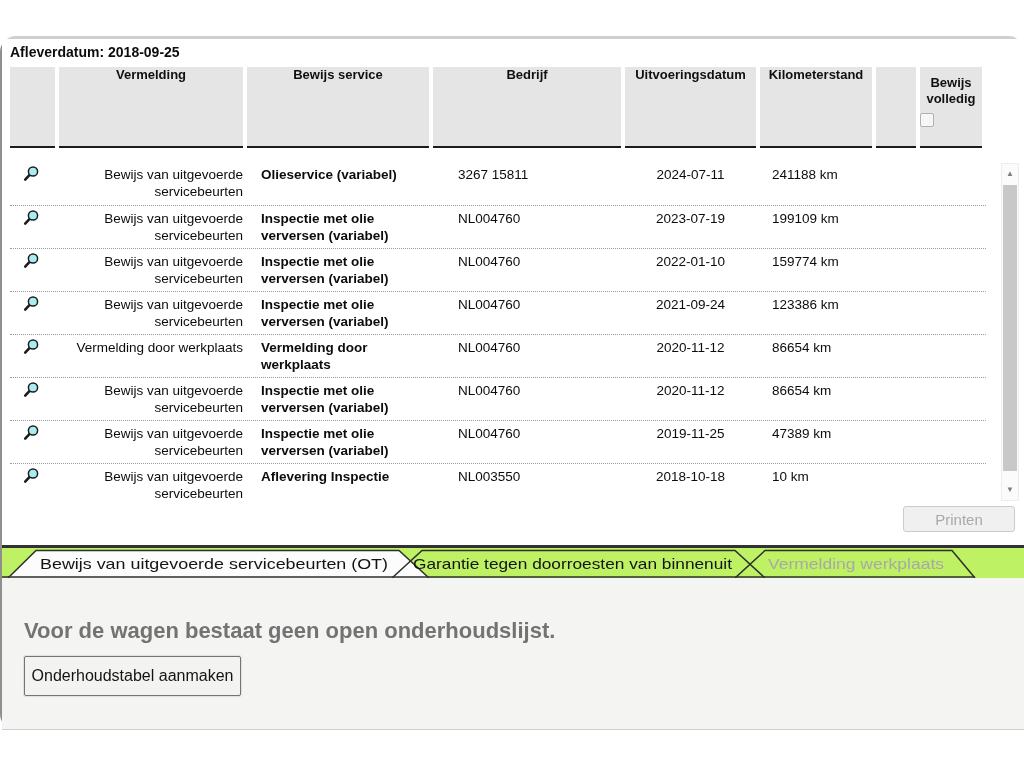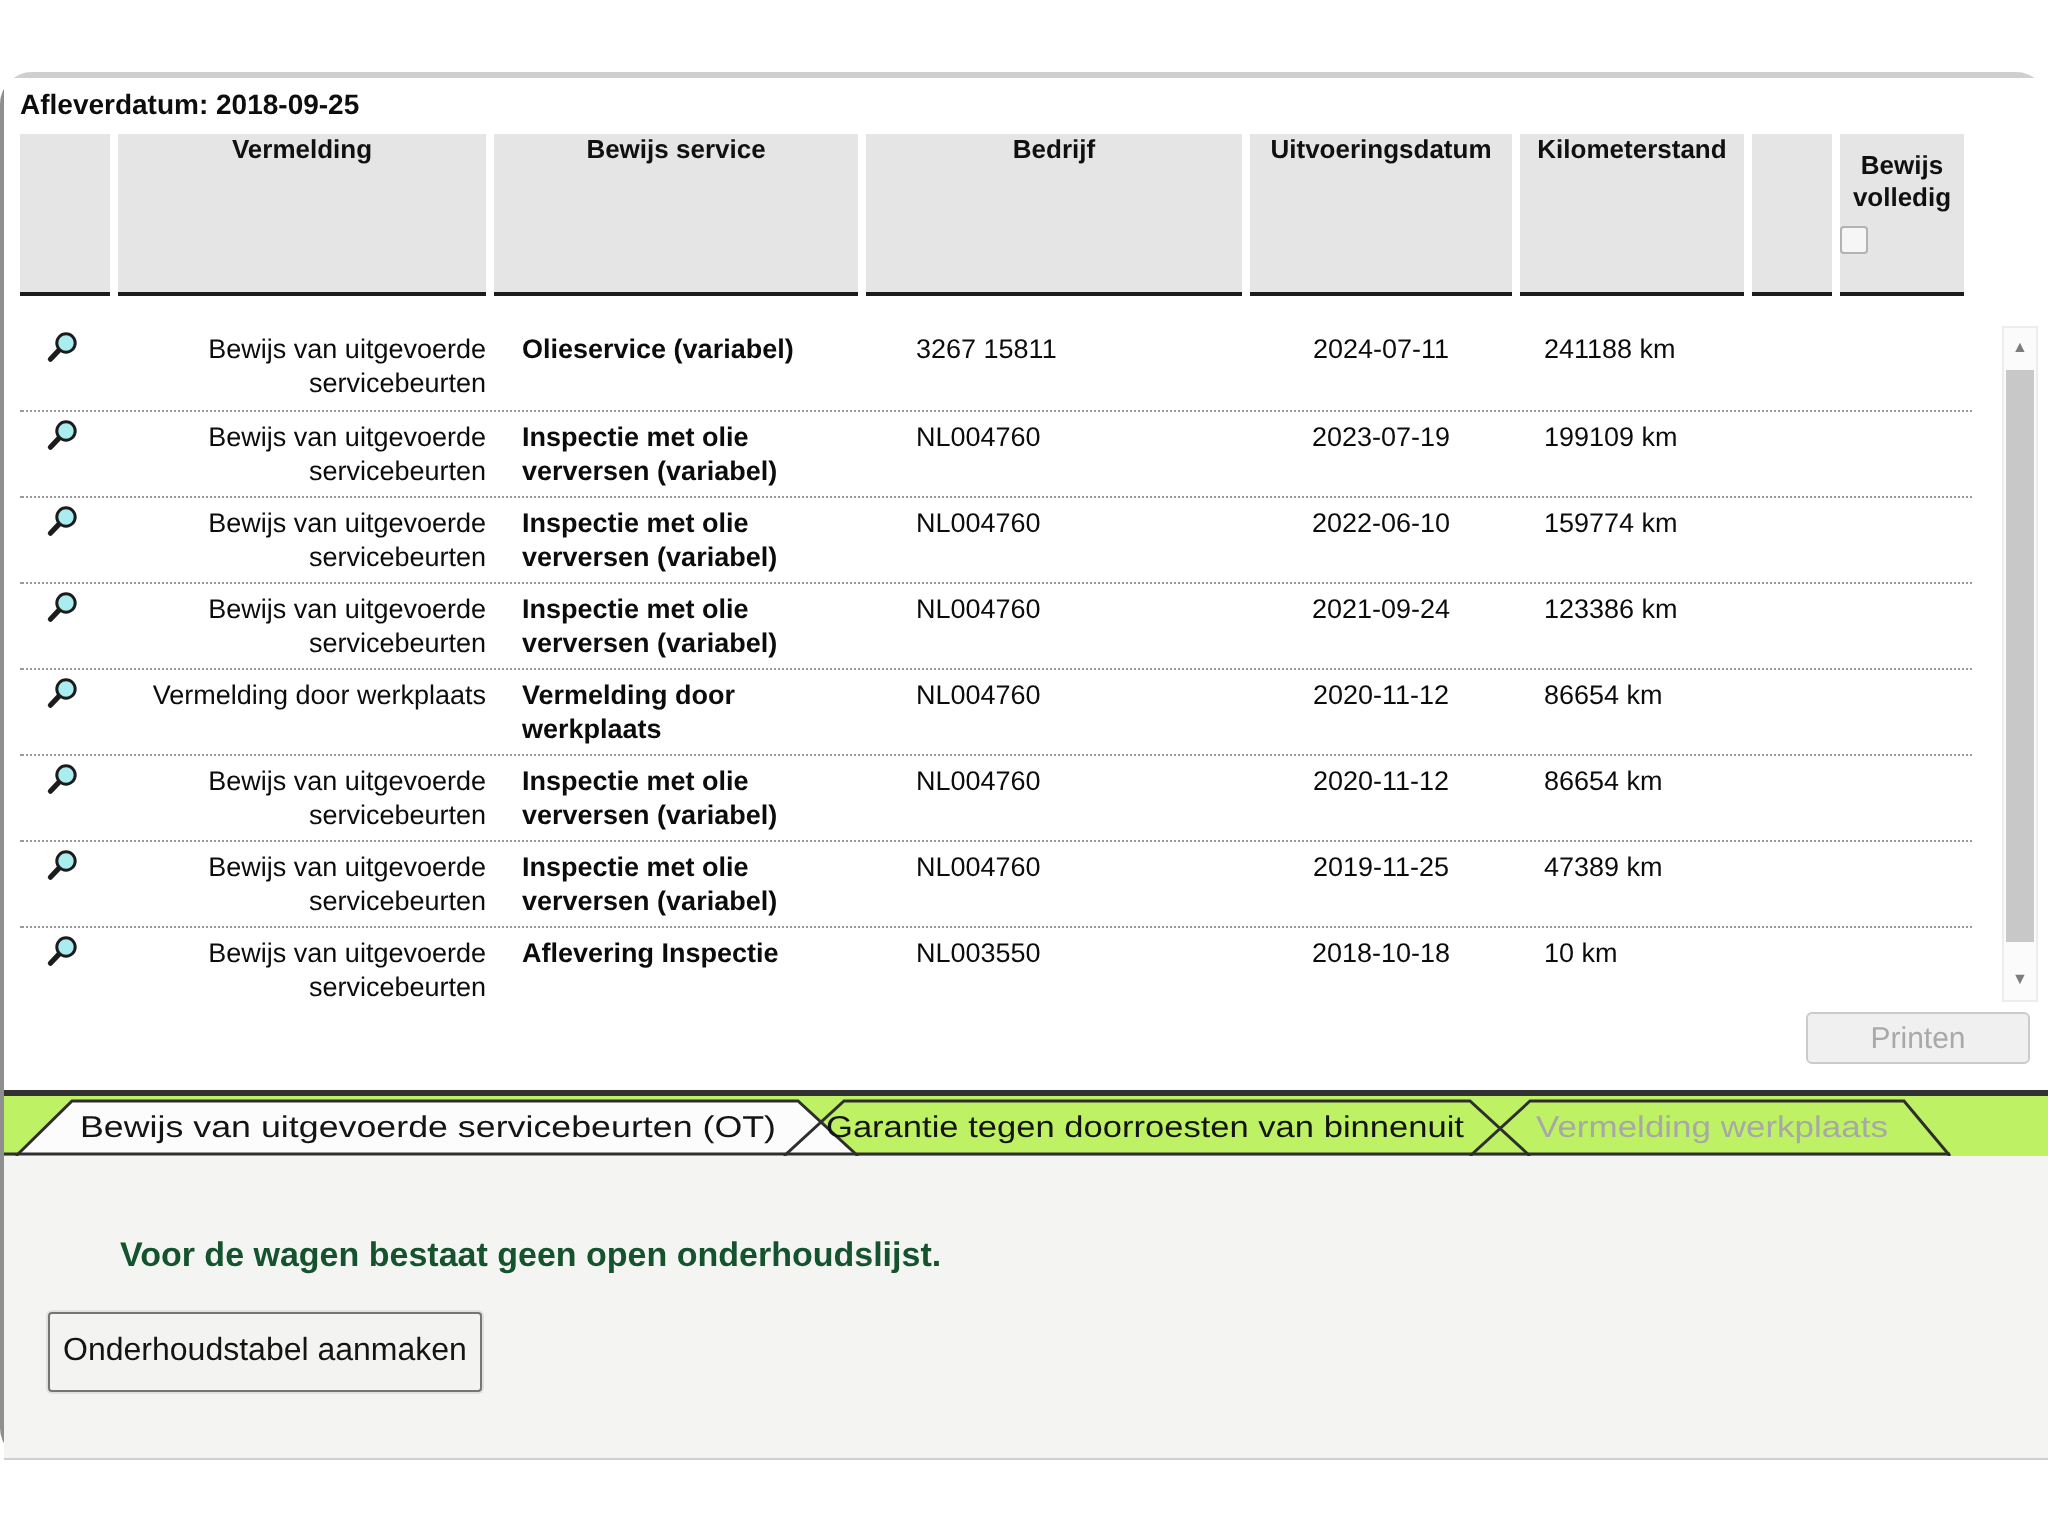--- a/index.html
+++ b/index.html
@@ -59,21 +59,21 @@
   .arr.up { top:4px; } .arr.dn { bottom:4px; }
   .thumb { position:absolute; left:1px; width:14px; top:21px; height:286px; background:#c8c8c8; }
   
   .divider { height:3px; background:#323232; }
   .tabstrip { position:relative; height:30px; background:#bef264; }
   .tabstrip svg { display:block; }
   .tabtext { font-size:15px; fill:#141414; }
   .tabtext.disabled { fill:#a8a8a8; }
   
   .lower { position:relative; height:152px; background:#f4f4f3; border-bottom:1px solid #cfcfcf; }
-  .msg { position:absolute; left:22px; top:40px; font-size:17px; font-weight:700; color:#14532d;margin-left:36px; }
+  .msg { position:absolute; left:22px; top:40px; font-size:22px; font-weight:700; color:#737373; }
   .createbtn {
     position:absolute; left:22px; top:78px; width:217px; height:40px;
     background:#f3f3f2; border:1px solid #757575; border-radius:2px;
     box-shadow:0 0 0 1px #e0e0e0; font-size:16px; color:#141414;
     font-family:inherit; text-align:center; cursor:pointer;
   }
 </style>
 </head>
 <body>
 
@@ -138,21 +138,21 @@
       <span class="mag">
         <svg width="18" height="18" viewBox="0 0 18 18">
           <line x1="7.4" y1="10.2" x2="3.2" y2="14.6" stroke="#1c1c1c" stroke-width="2.6" stroke-linecap="round"></line>
           <circle cx="11" cy="6.5" r="4.6" fill="#a9edf0" stroke="#1c1c1c" stroke-width="1.5"></circle>
         </svg>
       </span>
     </div>
     <div class="c verm">Bewijs van uitgevoerde servicebeurten</div>
     <div class="c soort">Inspectie met olie verversen (variabel)</div>
     <div class="c bedrijf">NL004760</div>
-    <div class="c datum">2022-06-10</div>
+    <div class="c datum">2022-01-10</div>
     <div class="c km">159774 km</div>
     <div class="c"></div>
     <div class="c"></div>
   </div>
 
   <div class="trow">
     <div class="c icon">
       <span class="mag">
         <svg width="18" height="18" viewBox="0 0 18 18">
           <line x1="7.4" y1="10.2" x2="3.2" y2="14.6" stroke="#1c1c1c" stroke-width="2.6" stroke-linecap="round"></line>

